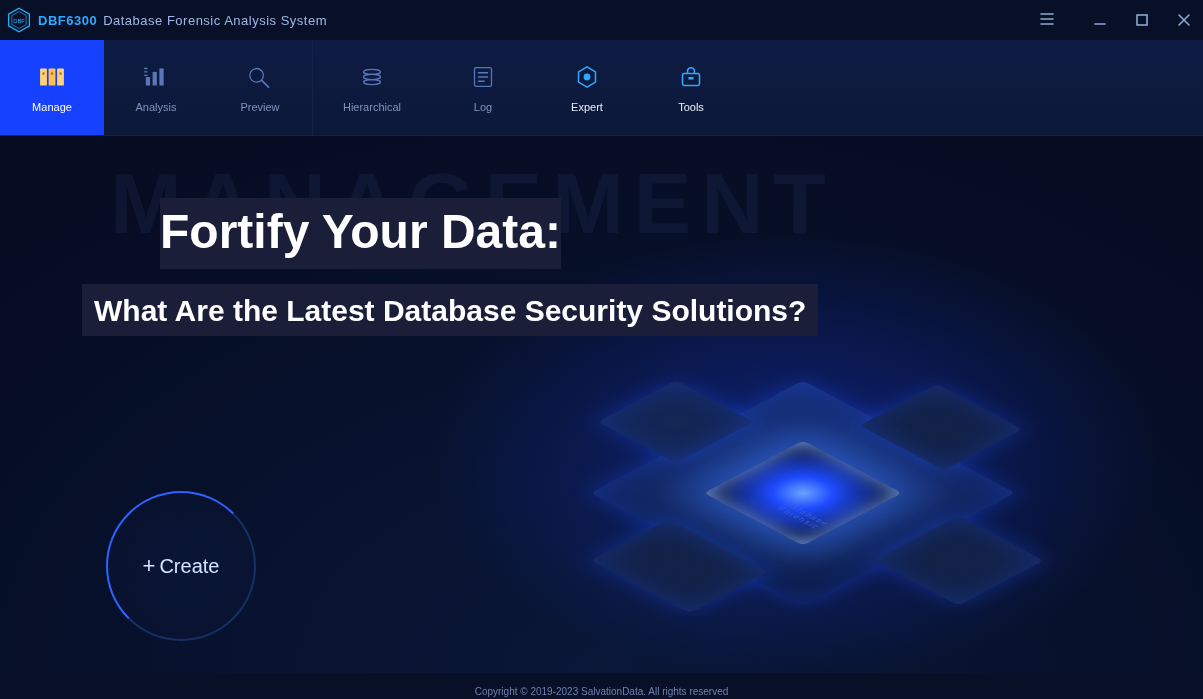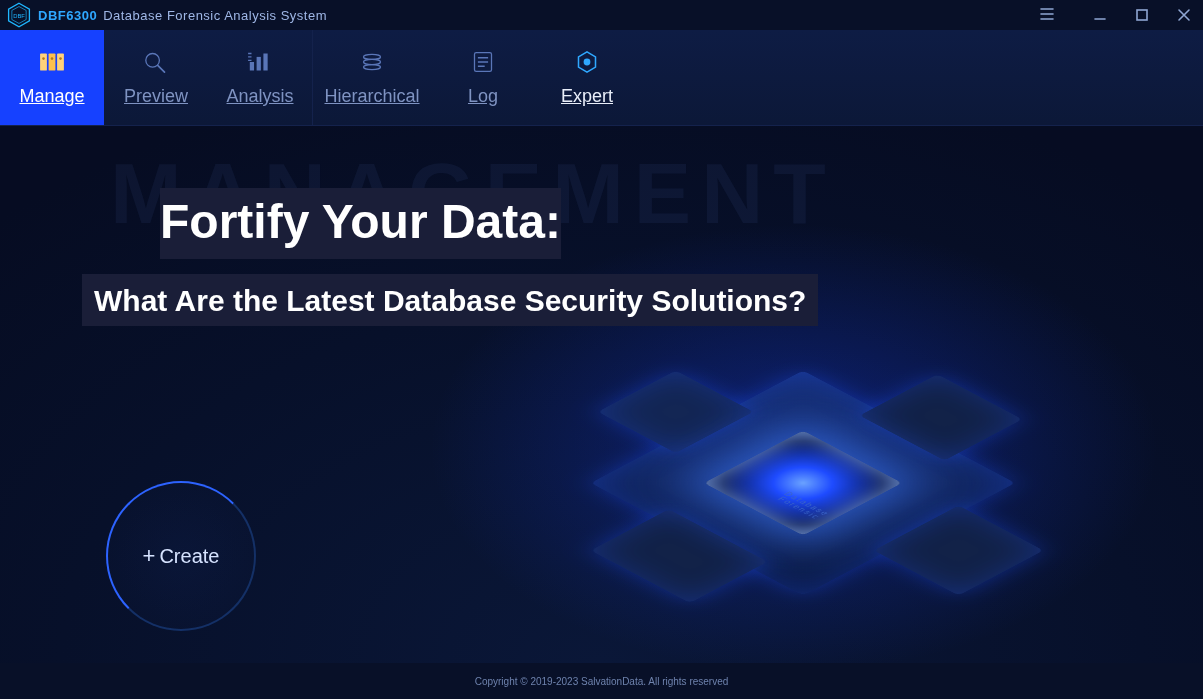--- a/index.html
+++ b/index.html
@@ -1,21 +1,21 @@
 <!DOCTYPE html>
 <html><head>
 <meta charset="utf-8">
 <style>
 * { box-sizing: border-box; margin: 0; padding: 0; }
 html, body { width: 1203px; height: 699px; overflow: hidden; font-family: "Segoe UI", Arial, sans-serif; }
 body { background: #0a1430; color: #c9d5f5; position: relative; }
 
 
 .titlebar {
-  height: 30px;
+  height: 40px;
   display: flex;
   align-items: center;
   background: #081028;
   padding: 0 10px 0 6px;
   color: #9fb7e6;
   font-size: 13px;
   justify-content: space-between;
 }
 .logo-badge {
   width: 26px; height: 26px; position: relative; margin-right: 6px;
@@ -39,24 +39,23 @@
 .tool-group-left { display:flex; }
 .tool-sep { width: 1px; background:#14224c; }
 .tool-group-right { display:flex; flex:1; }
 .tool {
   width: 104px;
   display: flex;
   flex-direction: column;
   align-items: center;
   justify-content: center;
   gap: 10px;
-  font-size: 18px;
+  font-size: 11px;
   color: #7f93c2;
   cursor: pointer;
-  text-decoration: underline;
 }
 .tool.active { background:#1641ff; color:#fff; }
 .tool.bright { color:#e9eef9; }
 .tool .ticon { width:34px; height:28px; display:flex; align-items:center; justify-content:center; }
 .tool .ticon svg { width:34px; height:28px; }
 
 
 .main {
   position: relative;
   height: calc(699px - 30px - 96px - 36px);
@@ -182,38 +181,38 @@
             <circle cx="30" cy="12" r="1.5" fill="#b07a1a"></circle>
           </svg>
       </span>
       <span>Manage</span>
     </div>
 
 
     <div class="tool">
       <span class="ticon">
         <svg viewBox="0 0 40 32">
-            <circle cx="16" cy="14" r="8" fill="none" stroke="#5a76b8" stroke-width="1.5"></circle>
-            <path d="M22 20l8 8" stroke="#5a76b8" stroke-width="2" stroke-linecap="round"></path>
-          </svg>
-      </span>
-      <span>Preview</span>
-    </div>
-
-    <div class="tool">
-      <span class="ticon">
-        <svg viewBox="0 0 40 32">
             <rect x="8" y="16" width="5" height="10" fill="#5a76b8"></rect>
             <rect x="16" y="10" width="5" height="16" fill="#5a76b8"></rect>
             <rect x="24" y="6" width="5" height="20" fill="#5a76b8"></rect>
             <path d="M6 6h4M6 10h4M6 14h4" stroke="#5a76b8" stroke-width="1.5"></path>
           </svg>
       </span>
       <span>Analysis</span>
     </div>
+
+    <div class="tool">
+      <span class="ticon">
+        <svg viewBox="0 0 40 32">
+            <circle cx="16" cy="14" r="8" fill="none" stroke="#5a76b8" stroke-width="1.5"></circle>
+            <path d="M22 20l8 8" stroke="#5a76b8" stroke-width="2" stroke-linecap="round"></path>
+          </svg>
+      </span>
+      <span>Preview</span>
+    </div>
   </div>
 
   <div class="tool-sep"></div>
 
   <div class="tool-group-right">
 
 
     <div class="tool" style="width:118px">
       <span class="ticon">
         <svg viewBox="0 0 40 32">
@@ -239,20 +238,30 @@
     <div class="tool bright">
       <span class="ticon">
         <svg viewBox="0 0 40 32">
             <polygon points="20,4 30,10 30,22 20,28 10,22 10,10" fill="none" stroke="#2fa8ff" stroke-width="1.8"></polygon>
             <circle cx="20" cy="16" r="4" fill="#2fa8ff"></circle>
           </svg>
       </span>
       <span>Expert</span>
     </div>
 
+    <div class="tool bright">
+      <span class="ticon">
+        <svg viewBox="0 0 40 32">
+            <rect x="10" y="12" width="20" height="14" rx="2" fill="none" stroke="#2fa8ff" stroke-width="1.8"></rect>
+            <path d="M16 12V9a4 4 0 0 1 8 0v3" fill="none" stroke="#2fa8ff" stroke-width="1.8"></path>
+            <rect x="17" y="16" width="6" height="3" fill="#2fa8ff"></rect>
+          </svg>
+      </span>
+      <span>Tools</span>
+    </div>
   </div>
 </div>
 
 <div class="main">
   <div class="bg-word">MANAGEMENT</div>
 
   <div class="headline1">Fortify Your Data:</div>
   <div class="headline2">What Are the Latest Database Security Solutions?</div>
 
   <div class="scene">

